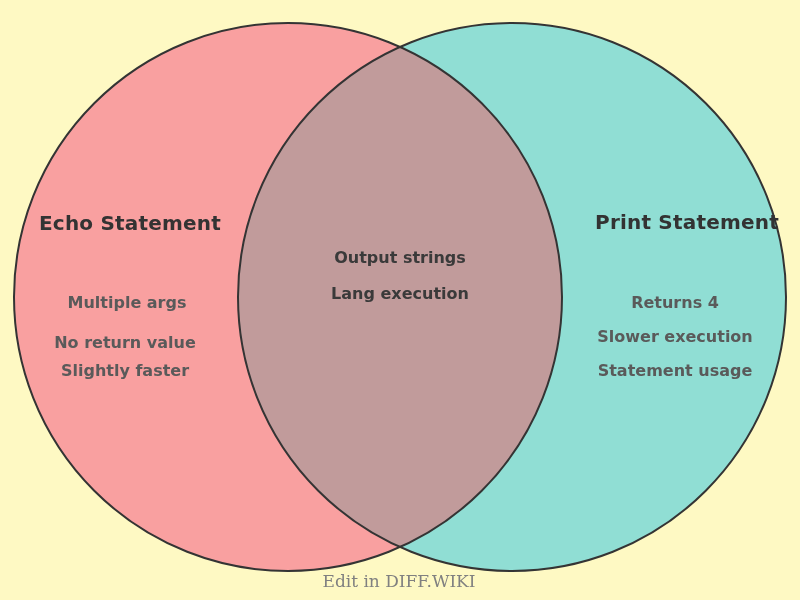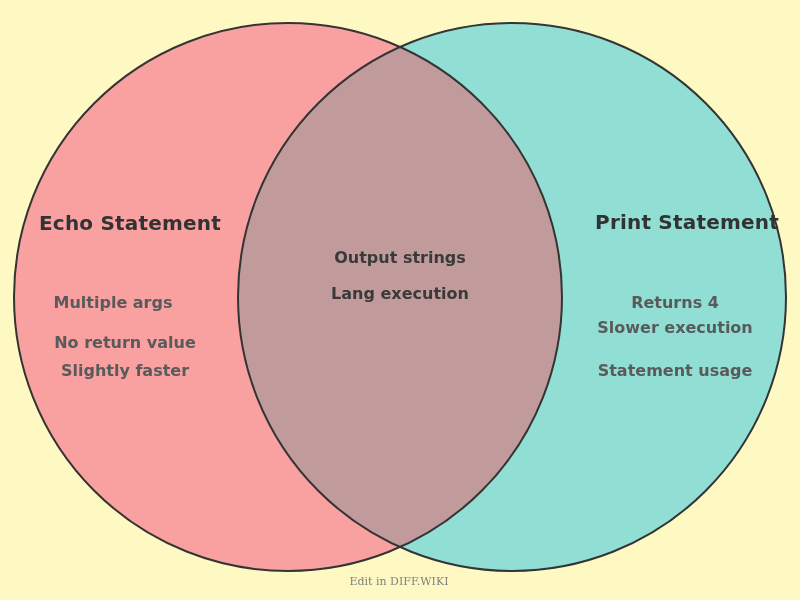--- a/index.html
+++ b/index.html
@@ -30,21 +30,21 @@
   .set-title {
     font-size: 20px;
     letter-spacing: 0.2px;
   }
   .item {
     font-size: 16px;
   }
   .caption {
     font-family: "DejaVu Serif", serif;
     font-weight: normal;
-    font-size: 11px;
+    font-size: 17px;
   }
 </style>
 </head>
 <body>
 
 <div class="stage">
 
   <svg width="800" height="600" viewBox="0 0 800 600">
     <defs>
       <clipPath id="clip-left-circle">
@@ -53,28 +53,28 @@
     </defs>
     <circle cx="288" cy="297" r="274" fill="#F9A0A0"></circle>
     <circle cx="512" cy="297" r="274" fill="#90DED4"></circle>
     <circle cx="512" cy="297" r="274" clip-path="url(#clip-left-circle)" fill="#C19B9B"></circle>
     <circle cx="288" cy="297" r="274" fill="none" stroke-width="2" stroke="#343434"></circle>
     <circle cx="512" cy="297" r="274" fill="none" stroke-width="2" stroke="#343434"></circle>
   </svg>
 
   <div class="txt set-title" style="left: 130px; top: 223px; color: rgb(51, 51, 51);">Echo Statement</div>
 
-  <div class="txt item" style="left: 113px; top: 303px; color: rgb(90, 90, 90);">Multiple args</div>
+  <div class="txt item" style="left: 127px; top: 303px; color: rgb(90, 90, 90);">Multiple args</div>
   <div class="txt item" style="left: 125px; top: 343px; color: rgb(90, 90, 90);">No return value</div>
   <div class="txt item" style="left: 400px; top: 258px; color: rgb(58, 58, 58);">Output strings</div>
 
   <div class="txt item" style="left: 125px; top: 371px; color: rgb(90, 90, 90);">Slightly faster</div>
   <div class="txt item" style="left: 400px; top: 294px; color: rgb(58, 58, 58);">Lang execution</div>
 
   <div class="txt set-title" style="left: 675px; top: 222px; color: rgb(51, 51, 51); margin-left: 12px;">Print Statement</div>
 
   <div class="txt item" style="left: 675px; top: 303px; color: rgb(90, 90, 90);">Returns 4</div>
-  <div class="txt item" style="left: 675px; top: 328px; color: rgb(90, 90, 90);">Slower execution</div>
+  <div class="txt item" style="left: 675px; top: 337px; color: rgb(90, 90, 90);">Slower execution</div>
   <div class="txt item" style="left: 675px; top: 371px; color: rgb(90, 90, 90);">Statement usage</div>
 
   <div class="txt caption" style="left: 399px; top: 581px; color: rgb(128, 128, 128);">Edit in DIFF.WIKI</div>
 
 </div>
 
 </body></html>

